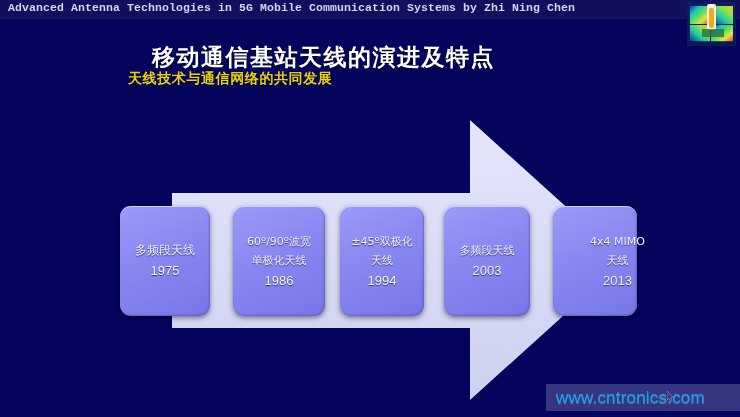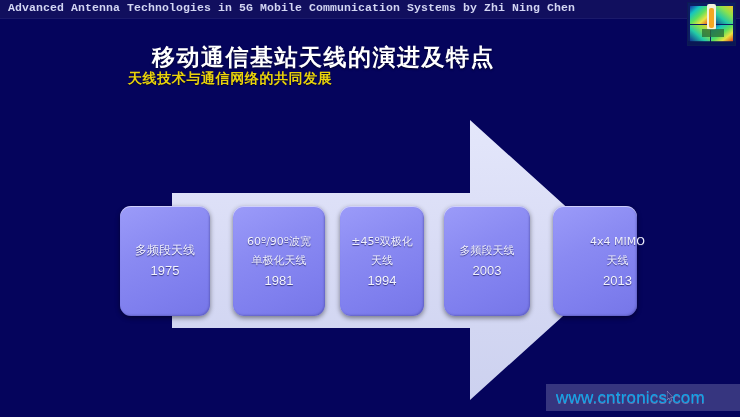--- a/index.html
+++ b/index.html
@@ -212,21 +212,21 @@
   </div>
 
   <div class="step-box" id="box-0">
     <div class="line">多频段天线</div>
     <div class="year">1975</div>
   </div>
 
   <div class="step-box sm" id="box-1">
     <div class="line">60º/90º波宽</div>
     <div class="line">单极化天线</div>
-    <div class="year">1981</div>
+    <div class="year">1986</div>
   </div>
 
   <div class="step-box sm" id="box-2">
     <div class="line">±45º双极化</div>
     <div class="line">天线</div>
     <div class="year">1994</div>
   </div>
 
   <div class="step-box sm" id="box-3">
     <div class="line">多频段天线</div>

